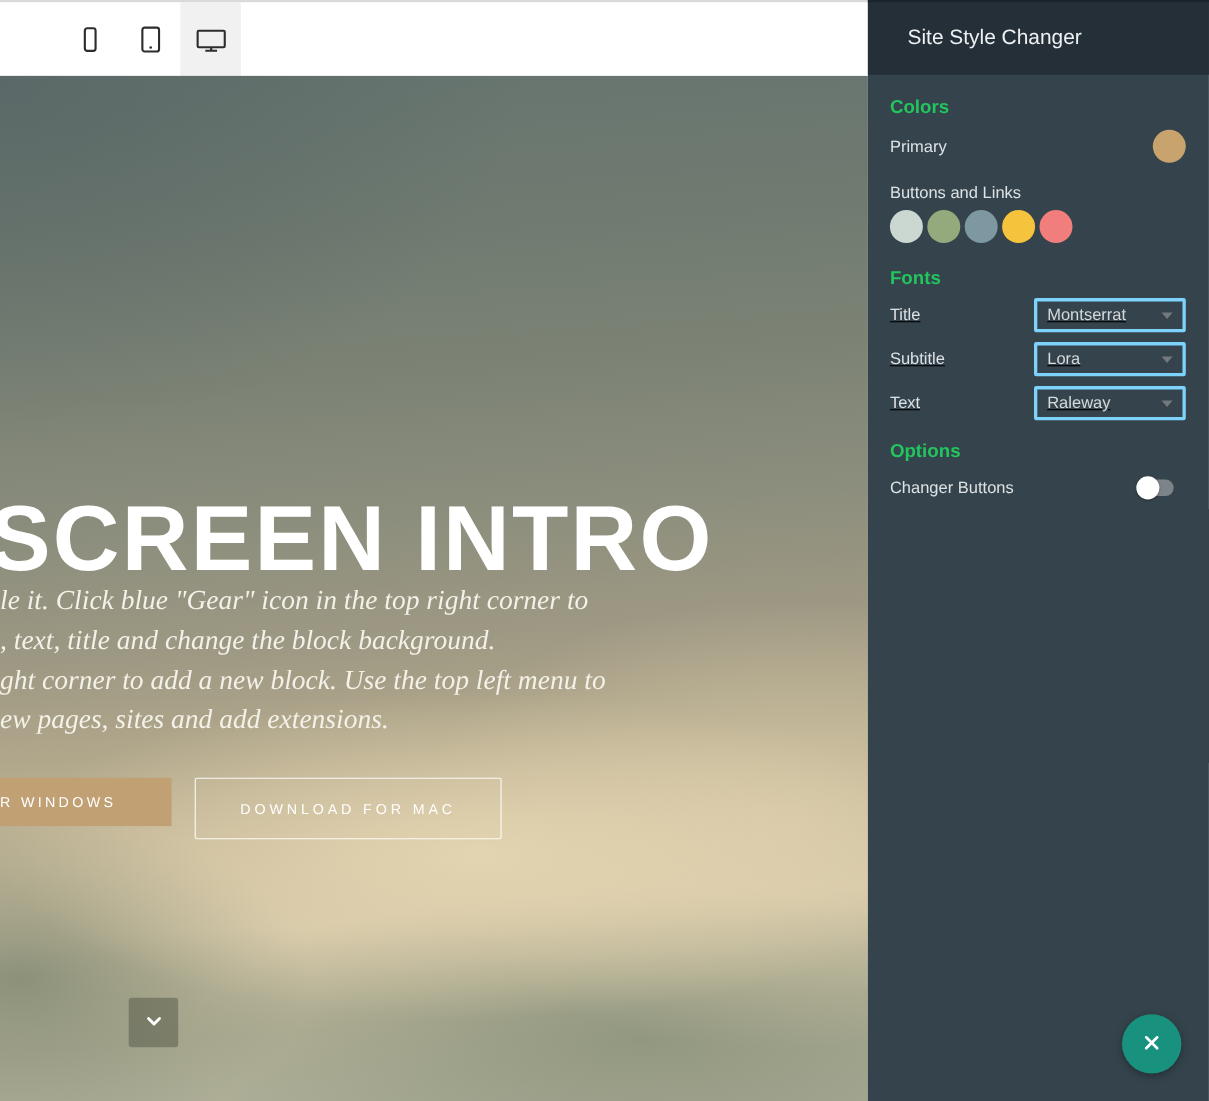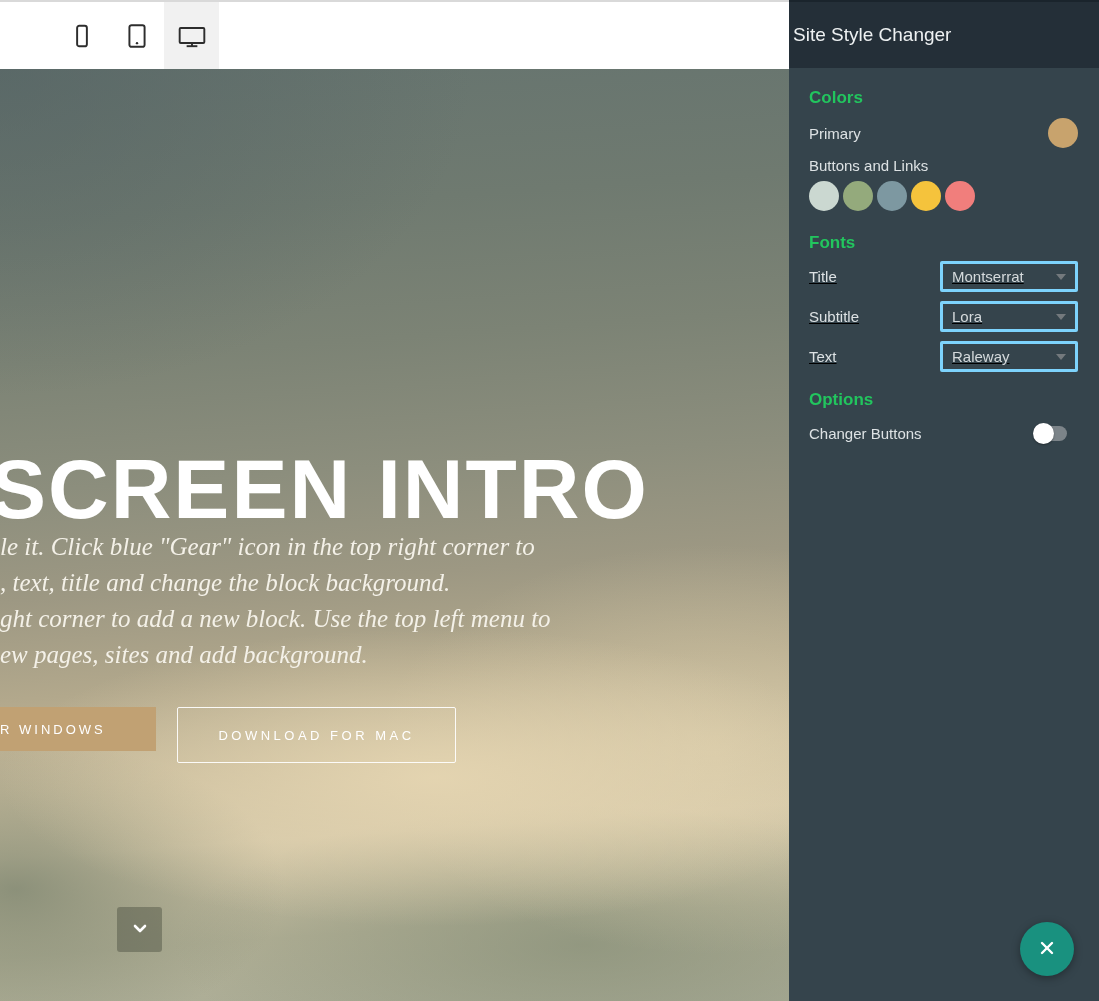--- a/index.html
+++ b/index.html
@@ -63,32 +63,32 @@
     display: flex; align-items: center; justify-content: center;
   }
 
   
   .panel {
     position: absolute; right: 0; top: 0; width: 310px; height: 1001px;
     background: #35444c;
   }
   .panel-header {
     height: 68px; background: #242f38; border-top: 2px solid #1a242c;
-    display: flex; align-items: center; padding-left: 4px;
+    display: flex; align-items: center; padding-left: 36px;
     color: #eef1f2; font-size: 19px; font-weight: 400;
   }
   .panel-body { padding: 0 21px 0 20px; }
   .section-heading { margin-top: 20px; color: #22c55e; font-size: 17px; font-weight: 700; }
   .section-heading.fonts { margin-top: 22px; }
   .section-heading.options { margin-top: 18px; }
   .field-label { color: #dde2e4; font-size: 15px; font-weight: 400; }
   .row { display: flex; align-items: center; justify-content: space-between; }
   .primary-row { margin-top: 10px; height: 30px; }
   .swatch { width: 30px; height: 30px; border-radius: 50%; border: none; cursor: pointer; padding: 0; }
-  .bl-label { margin-top: 9px; }
+  .bl-label { margin-top: 19px; }
   .swatch-row { margin-top: 7px; display: flex; gap: 4px; }
   .font-row { height: 31px; margin-top: 9px; text-decoration: underline; }
   .font-row.first { margin-top: 8px; }
   .dropdown {
     width: 138px; height: 31px; background: transparent;
     border: 3px solid #7dd3fc; border-radius: 2px; cursor: pointer;
     display: flex; align-items: center; justify-content: space-between;
     padding: 0 9px; color: #d5dadc; font-size: 15px;
   }
   .caret { width: 0; height: 0; border-left: 5px solid transparent;
@@ -140,21 +140,21 @@
       </span>
     </button>
   </div>
 
   <section class="hero">
     <h1 class="hero-title">SCREEN INTRO</h1>
     <div class="hero-paragraph">
       <div>le it. Click blue "Gear" icon in the top right corner to</div>
       <div>, text, title and change the block background.</div>
       <div>ght corner to add a new block. Use the top left menu to</div>
-      <div>ew pages, sites and add background.</div>
+      <div>ew pages, sites and add extensions.</div>
     </div>
     <div class="hero-buttons">
       <button class="btn-solid">R WINDOWS</button>
       <button class="btn-outline">DOWNLOAD FOR MAC</button>
     </div>
     <button class="scroll-down-btn">
       <span>
         <svg width="24" height="24" viewBox="0 0 24 24" fill="none" stroke="#ffffff" stroke-width="2.6" stroke-linecap="round" stroke-linejoin="round">
           <polyline points="7,10 12,15 17,10"></polyline>
         </svg>

